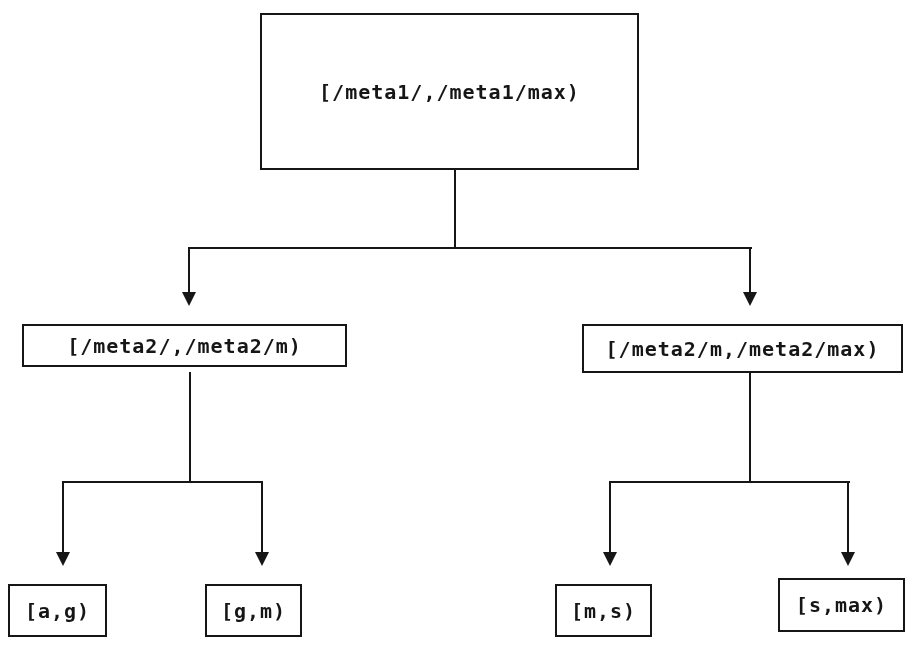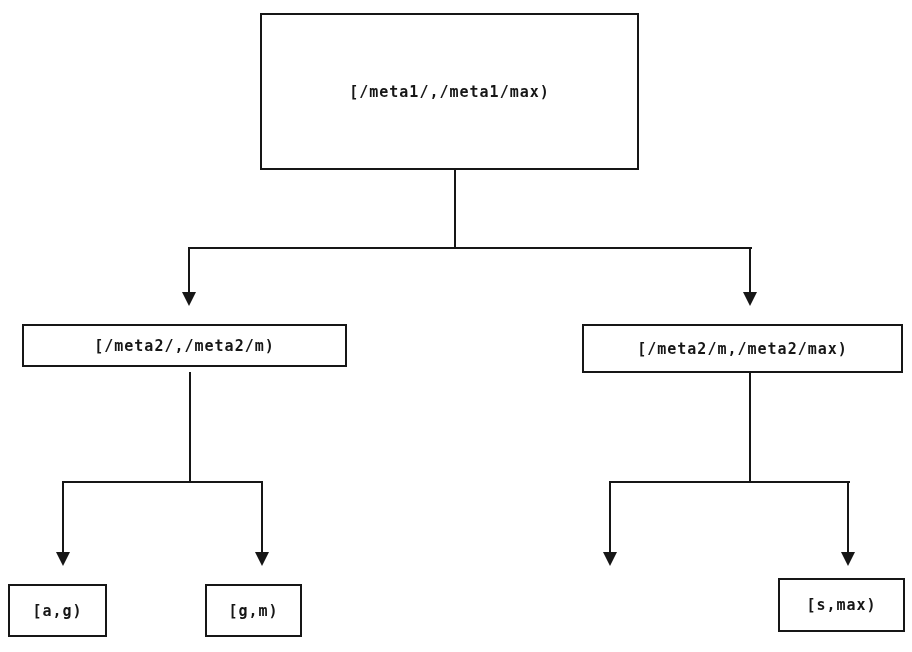--- a/index.html
+++ b/index.html
@@ -16,21 +16,21 @@
     font-family: "DejaVu Sans Mono", "Liberation Mono", monospace;
   }
   .node {
     position: absolute;
     box-sizing: border-box;
     border: 2px solid #161616;
     background: #ffffff;
     display: flex;
     align-items: center;
     justify-content: center;
-    font-size: 15px;
+    font-size: 20px;
     font-weight: 600;
     letter-spacing: 1px;
     color: #161616;
     white-space: pre;
   }
   .vline, .hline {
     position: absolute;
     background: #161616;
   }
   .vline { width: 2px; }
@@ -70,15 +70,16 @@
 
   <div class="vline" style="left:749px; top:372px; height:110px;"></div>
   <div class="hline" style="left:609px; top:481px; width:241px;"></div>
   <div class="vline" style="left:609px; top:481px; height:71px;"></div>
   <div class="vline" style="left:847px; top:481px; height:71px;"></div>
   <div class="arrow" style="left:603px; top:552px;"></div>
   <div class="arrow" style="left:841px; top:552px;"></div>
 
   <div class="node" style="left:205px; top:584px; width:97px; height:53px;">[g,m)</div>
   <div class="node" style="left:8px; top:584px; width:99px; height:53px;">[a,g)</div>
+  <div class="node" style="left:555px; top:584px; width:97px; height:53px;">[m,s)</div>
   <div class="node" style="left:778px; top:578px; width:127px; height:54px;">[s,max)</div>
 
 </div>
 
 </body></html>

